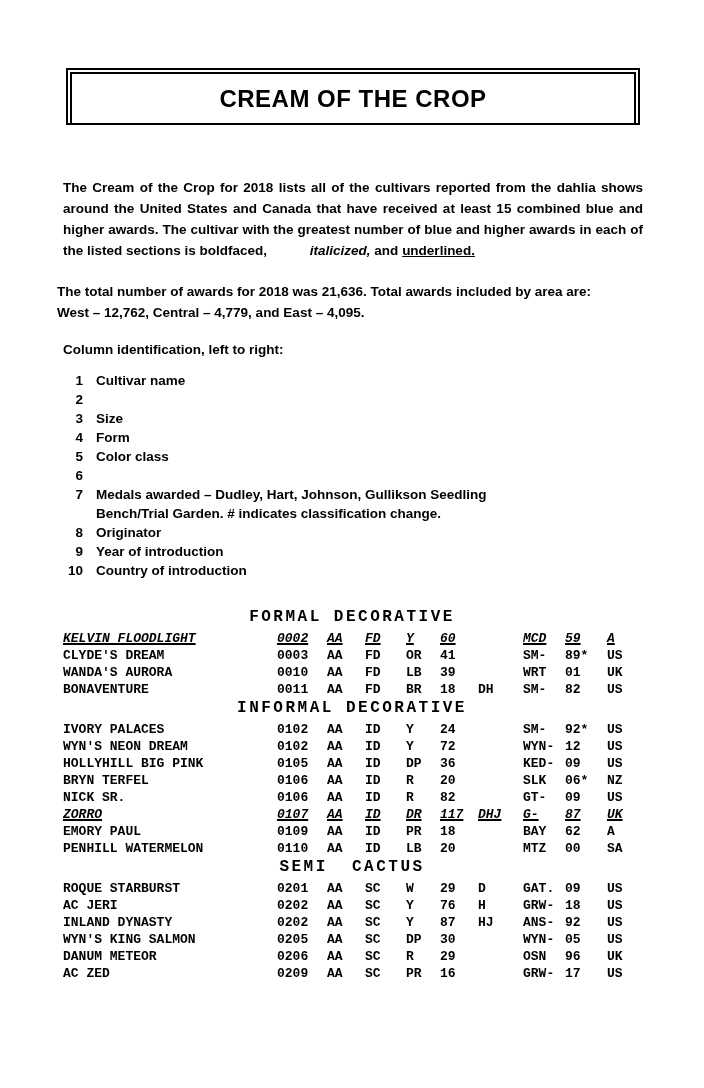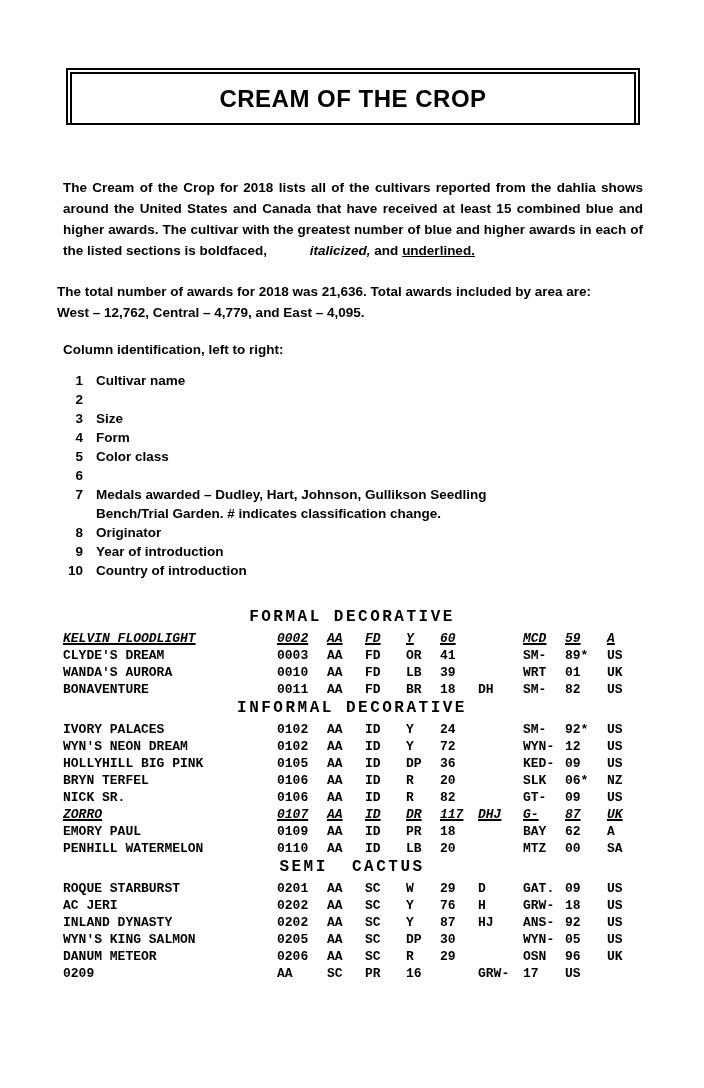--- a/index.html
+++ b/index.html
@@ -334,20 +334,21 @@
             <div class="cell"><span>AA</span></div>
             <div class="cell"><span>SC</span></div>
             <div class="cell"><span>R</span></div>
             <div class="cell"><span>29</span></div>
             <div class="cell"></div>
             <div class="cell"><span>OSN</span></div>
             <div class="cell"><span>96</span></div>
             <div class="cell"><span>UK</span></div>
           </div>
           <div class="trow">
+            <div class="cell"><span>AC ZED</span></div>
             <div class="cell"><span>0209</span></div>
             <div class="cell"><span>AA</span></div>
             <div class="cell"><span>SC</span></div>
             <div class="cell"><span>PR</span></div>
             <div class="cell"><span>16</span></div>
             <div class="cell"></div>
             <div class="cell"><span>GRW-</span></div>
             <div class="cell"><span>17</span></div>
             <div class="cell"><span>US</span></div>
           </div>

